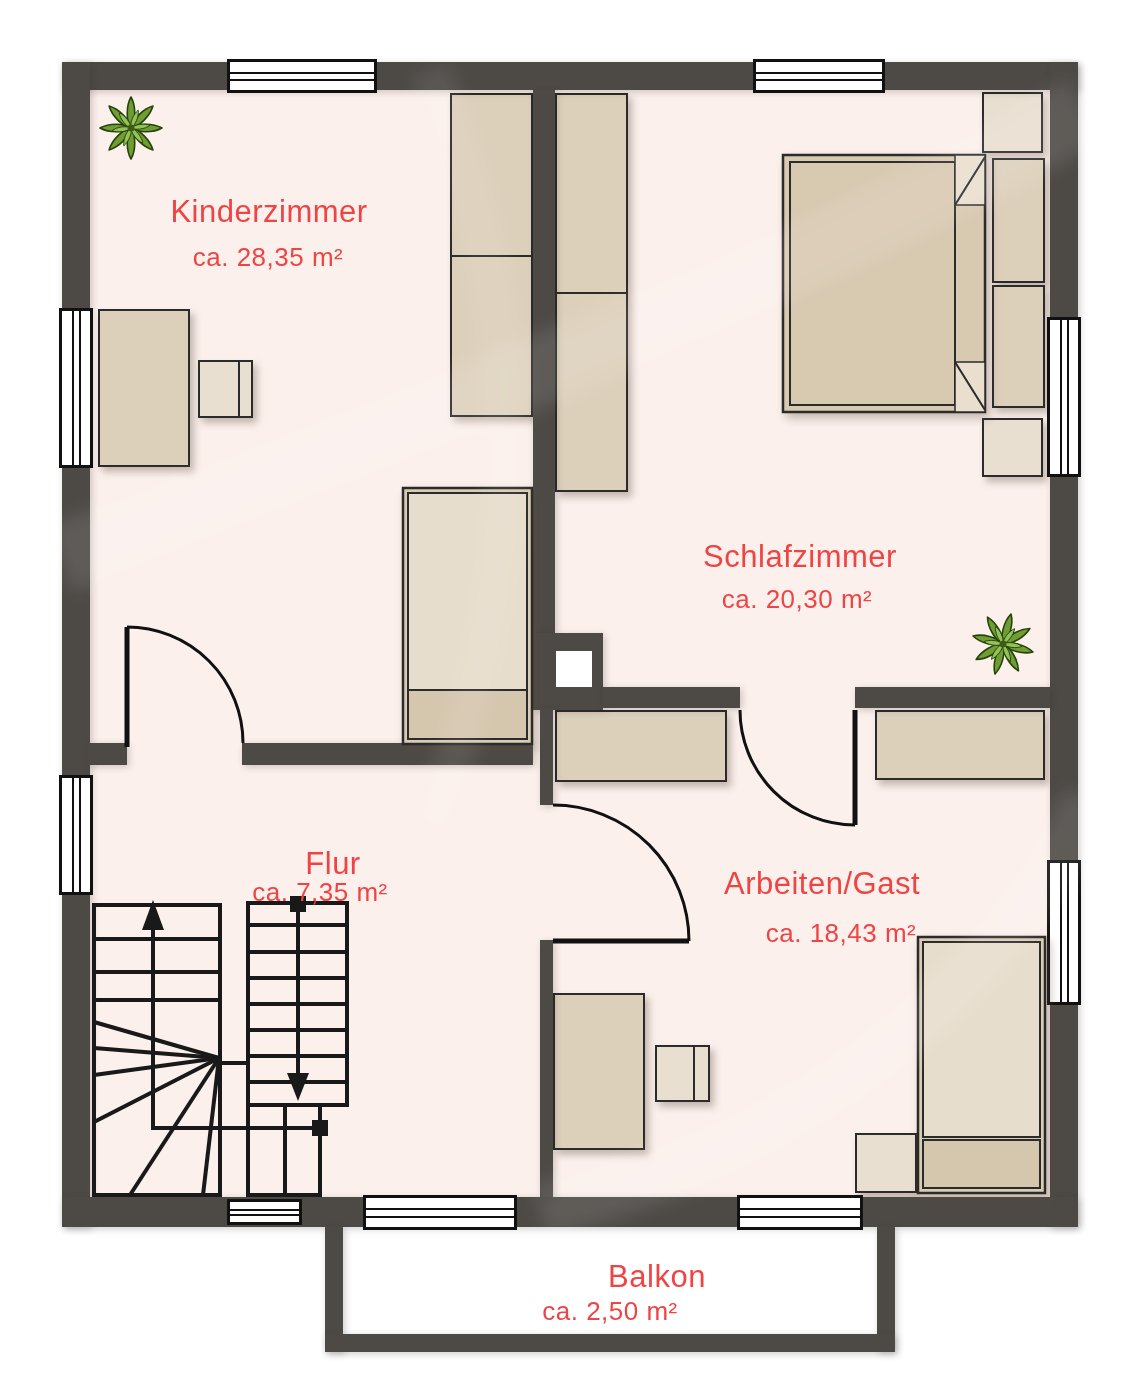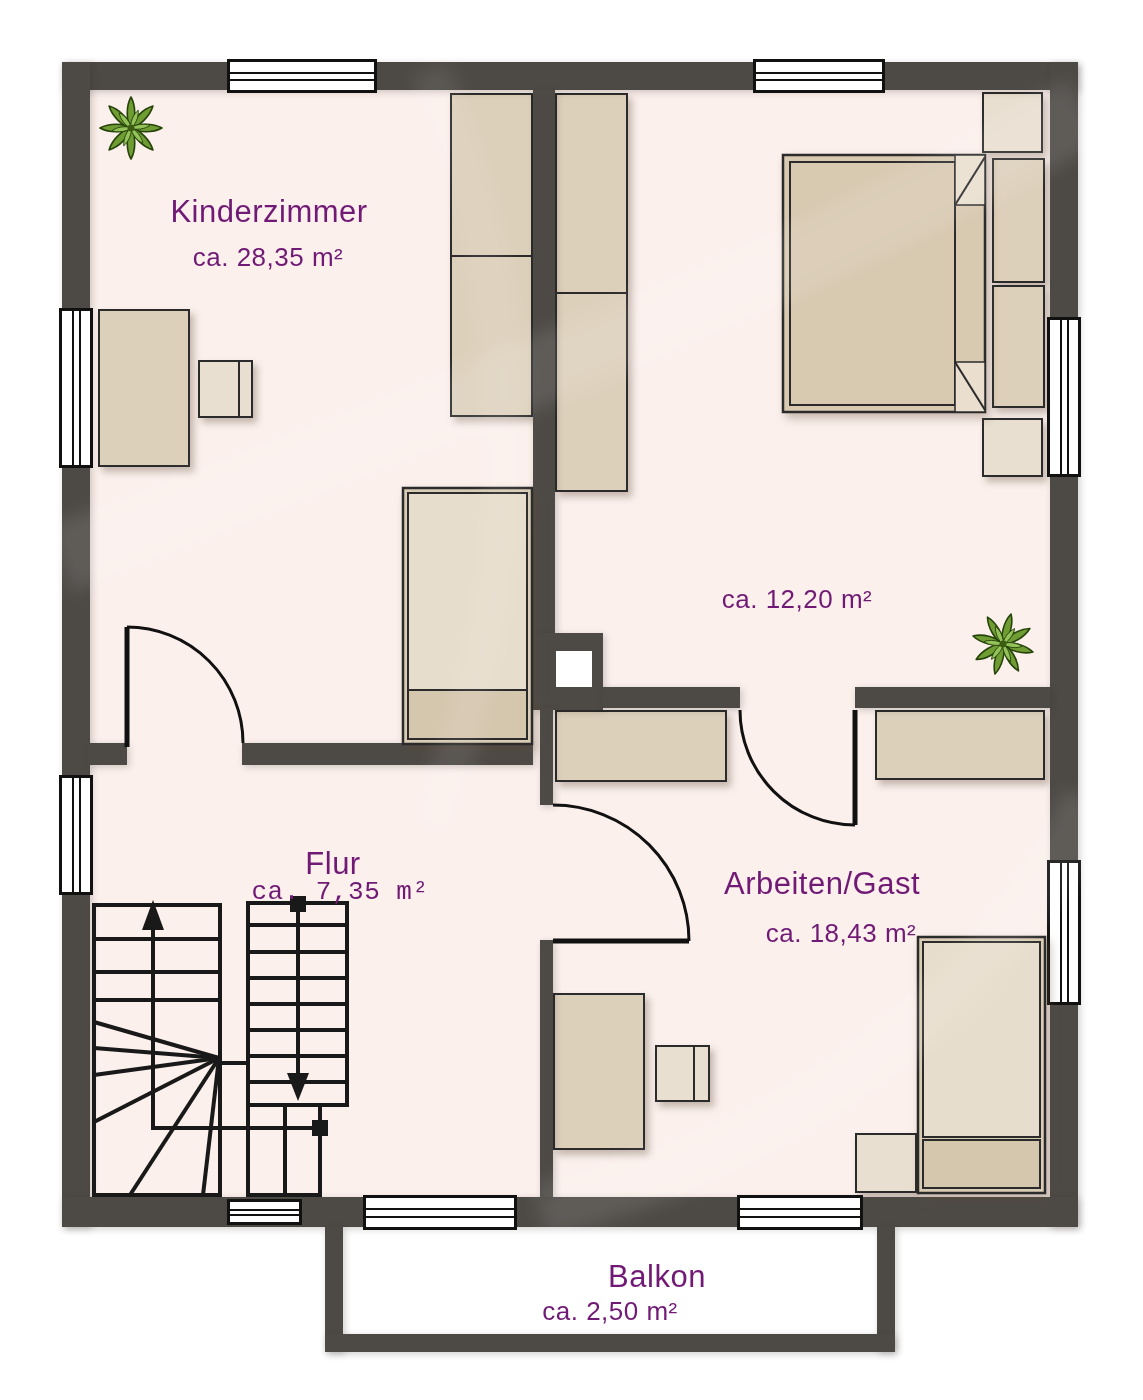--- a/index.html
+++ b/index.html
@@ -25,21 +25,21 @@
   .furn{
     background:#ddd0bb;border:2px solid #2b2b2b;box-sizing:border-box;
     box-shadow:4px 5px 7px rgba(95,75,55,.35);
   }
   .furn.pale{background:#e9dfd1;}
   .div-h{position:absolute;left:-1px;right:-1px;height:2px;background:#2b2b2b;}
   .div-v{position:absolute;top:-1px;bottom:-1px;width:2px;background:#2b2b2b;}
   
   .lbl{
     position:absolute;transform:translate(-50%,-50%);
-    color:#701a75;white-space:nowrap;text-align:center;letter-spacing:.5px;
+    color:#ef4444;white-space:nowrap;text-align:center;letter-spacing:.5px;
   }
   .lbl.room-name{font-size:31px;}
   .lbl.room-area{font-size:26px;}
   svg.overlay{position:absolute;left:0;top:0;pointer-events:none;}
   .shadowed{filter:drop-shadow(4px 5px 5px rgba(95,75,55,.35));}
 </style>
 </head>
 <body>
 
 <div class="stage">
@@ -247,24 +247,25 @@
     <g stroke="#ffffff" fill="none" filter="url(#blur1)">
       <path d="M60,560 C380,430 760,300 1085,110" stroke-width="70" opacity="0.10"></path>
       <path d="M540,1210 C800,1150 1000,990 1090,800" stroke-width="55" opacity="0.10"></path>
       <path d="M430,70 C530,330 530,560 430,830" stroke-width="40" opacity="0.08"></path>
     </g>
   </svg>
 
   <div class="lbl room-name" style="left:269px;top:212px;">Kinderzimmer</div>
   <div class="lbl room-area" style="left:268px;top:257px;">ca. 28,35 m²</div>
 
-  <div class="lbl room-area" style="left:797px;top:599px;">ca. 12,20 m²</div>
+  <div class="lbl room-name" style="left:800px;top:557px;">Schlafzimmer</div>
+  <div class="lbl room-area" style="left:797px;top:599px;">ca. 20,30 m²</div>
 
   <div class="lbl room-name" style="left:333px;top:855px;margin-top:9px;">Flur</div>
-  <div class="lbl room-area" style="left:340px;top:892px;font-family:Liberation Mono, monospace;">ca. 7,35 m²</div>
+  <div class="lbl room-area" style="left:320px;top:892px;">ca. 7,35 m²</div>
 
   <div class="lbl room-name" style="left:822px;top:884px;">Arbeiten/Gast</div>
   <div class="lbl room-area" style="left:841px;top:933px;">ca. 18,43 m²</div>
 
   <div class="lbl room-name" style="left:613px;top:1277px;margin-left:44px;">Balkon</div>
   <div class="lbl room-area" style="left:610px;top:1311px;">ca. 2,50 m²</div>
 
 </div>
 
 </body></html>

